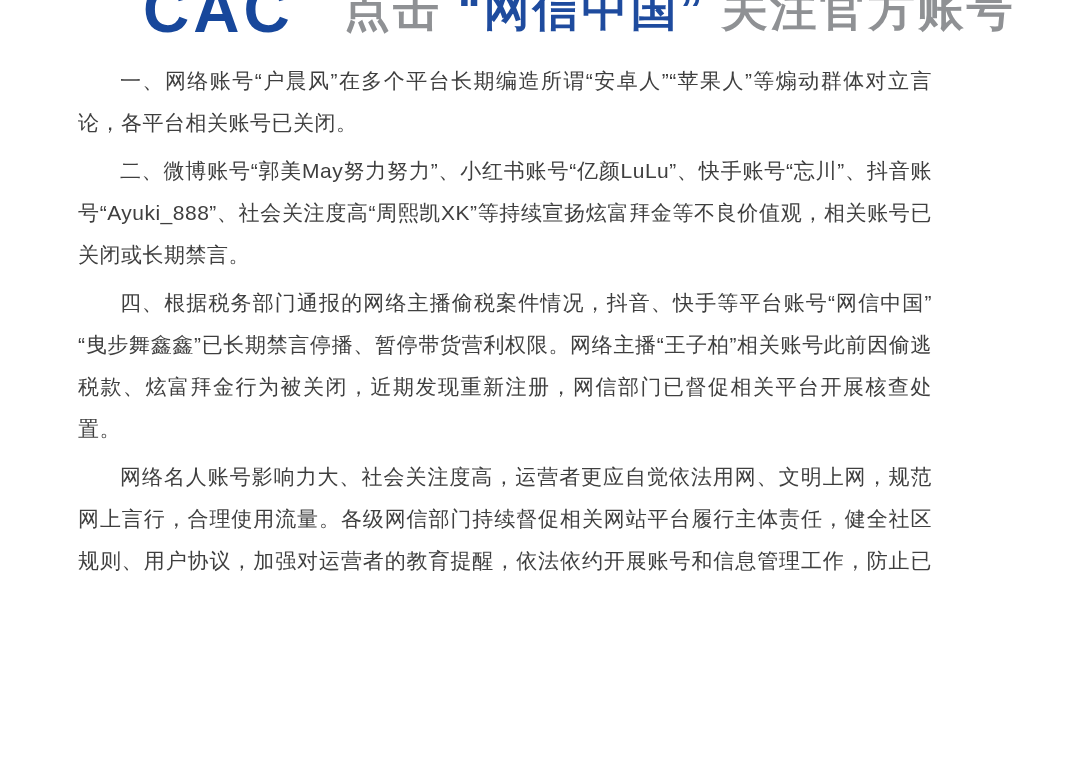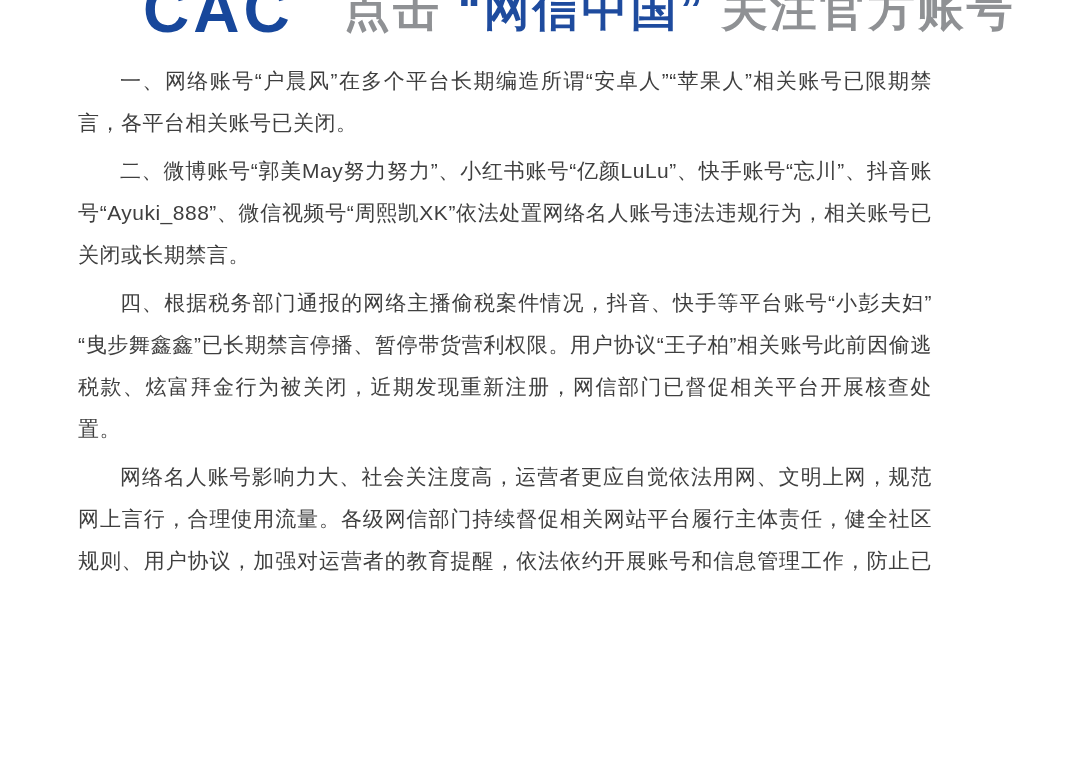--- a/index.html
+++ b/index.html
@@ -98,19 +98,19 @@
       <span class="logo-swoosh"></span>
     </div>
     <div class="header-text">
       <span>点击</span>
       <span class="brand">“网信中国”</span>
       <span>关注官方账号</span>
     </div>
   </div>
 
   <div class="content">
-    <p>一、网络账号“户晨风”在多个平台长期编造所谓“安卓人”“苹果人”相关账号已限期禁言，各平台相关账号已关闭。</p>
-    <p>二、微博账号“郭美May努力努力”、小红书账号“亿颜LuLu”、快手账号“忘川”、抖音账号“Ayuki_888”、微信视频号“周熙凯XK”依法处置网络名人账号违法违规行为，相关账号已关闭或长期禁言。</p>
-    <p>四、根据税务部门通报的网络主播偷税案件情况，抖音、快手等平台账号“小彭夫妇”“曳步舞鑫鑫”已长期禁言停播、暂停带货营利权限。用户协议“王子柏”相关账号此前因偷逃税款、炫富拜金行为被关闭，近期发现重新注册，网信部门已督促相关平台开展核查处置。</p>
+    <p>一、网络账号“户晨风”在多个平台长期编造所谓“安卓人”“苹果人”等煽动群体对立言论，各平台相关账号已关闭。</p>
+    <p>二、微博账号“郭美May努力努力”、小红书账号“亿颜LuLu”、快手账号“忘川”、抖音账号“Ayuki_888”、社会关注度高“周熙凯XK”等持续宣扬炫富拜金等不良价值观，相关账号已关闭或长期禁言。</p>
+    <p>四、根据税务部门通报的网络主播偷税案件情况，抖音、快手等平台账号“网信中国”“曳步舞鑫鑫”已长期禁言停播、暂停带货营利权限。网络主播“王子柏”相关账号此前因偷逃税款、炫富拜金行为被关闭，近期发现重新注册，网信部门已督促相关平台开展核查处置。</p>
     <p>网络名人账号影响力大、社会关注度高，运营者更应自觉依法用网、文明上网，规范网上言行，合理使用流量。各级网信部门持续督促相关网站平台履行主体责任，健全社区规则、用户协议，加强对运营者的教育提醒，依法依约开展账号和信息管理工作，防止已查处的问题反弹复发。</p>
   </div>
 
 </div>
 
 </body></html>

